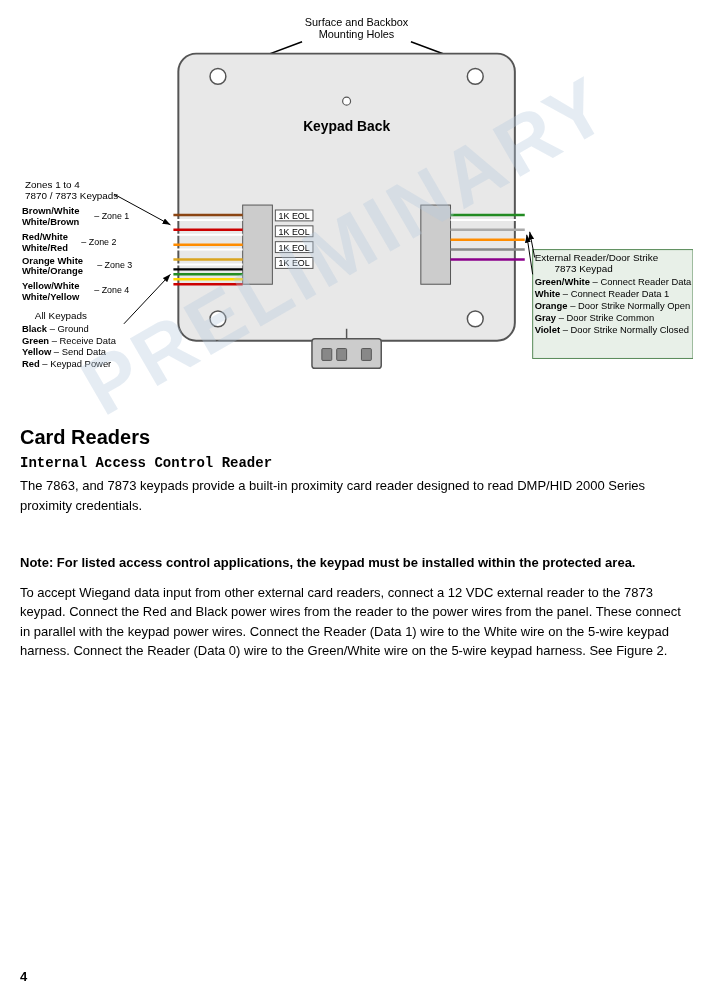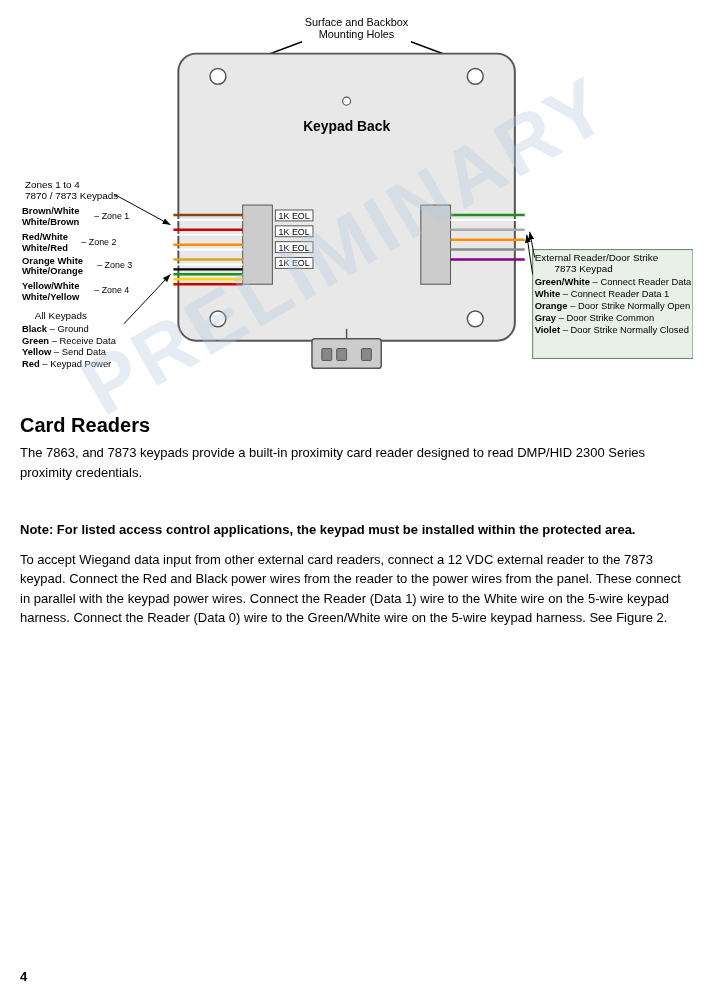--- a/index.html
+++ b/index.html
@@ -31,21 +31,21 @@
       transform: rotate(-30deg);
       letter-spacing: 4px;
       pointer-events: none;
       z-index: 100;
       font-family: Arial Black, sans-serif;
     }
 
     
     .figure-container {
       width: 100%;
-      margin-bottom: 4px;
+      margin-bottom: 16px;
       position: relative;
     }
 
     
     .diagram-wrapper {
       width: 100%;
       display: flex;
       justify-content: center;
     }
 
@@ -240,21 +240,22 @@
     </div>
 
 
   </div>
 
   <div>
     <div class="section-heading-large">Card Readers</div>
   </div>
 
   <div>
-    <div class="section-paragraph">The 7863, and 7873 keypads provide a built-in proximity card reader designed to read DMP/HID 2300 Series proximity credentials.</div>
+    <div class="section-heading-medium">Internal Access Control Reader</div>
+    <div class="section-paragraph">The 7863, and 7873 keypads provide a built-in proximity card reader designed to read DMP/HID 2000 Series proximity credentials.</div>
     <div class="note-text">Note: For listed access control applications, the keypad must be installed within the protected area.</div>
   </div>
 
   <div>
     <div class="section-paragraph">To accept Wiegand data input from other external card readers, connect a 12 VDC external reader to the 7873 keypad.  Connect the Red and Black power wires from the reader to the power wires from the panel.  These connect in parallel with the keypad power wires.  Connect the Reader (Data 1) wire to the White wire on the 5-wire keypad harness.  Connect the Reader (Data 0) wire to the Green/White wire on the 5-wire keypad harness.  See Figure 2.</div>
   </div>
 
   <div class="page-footer">
     <span>4</span>
   </div>

